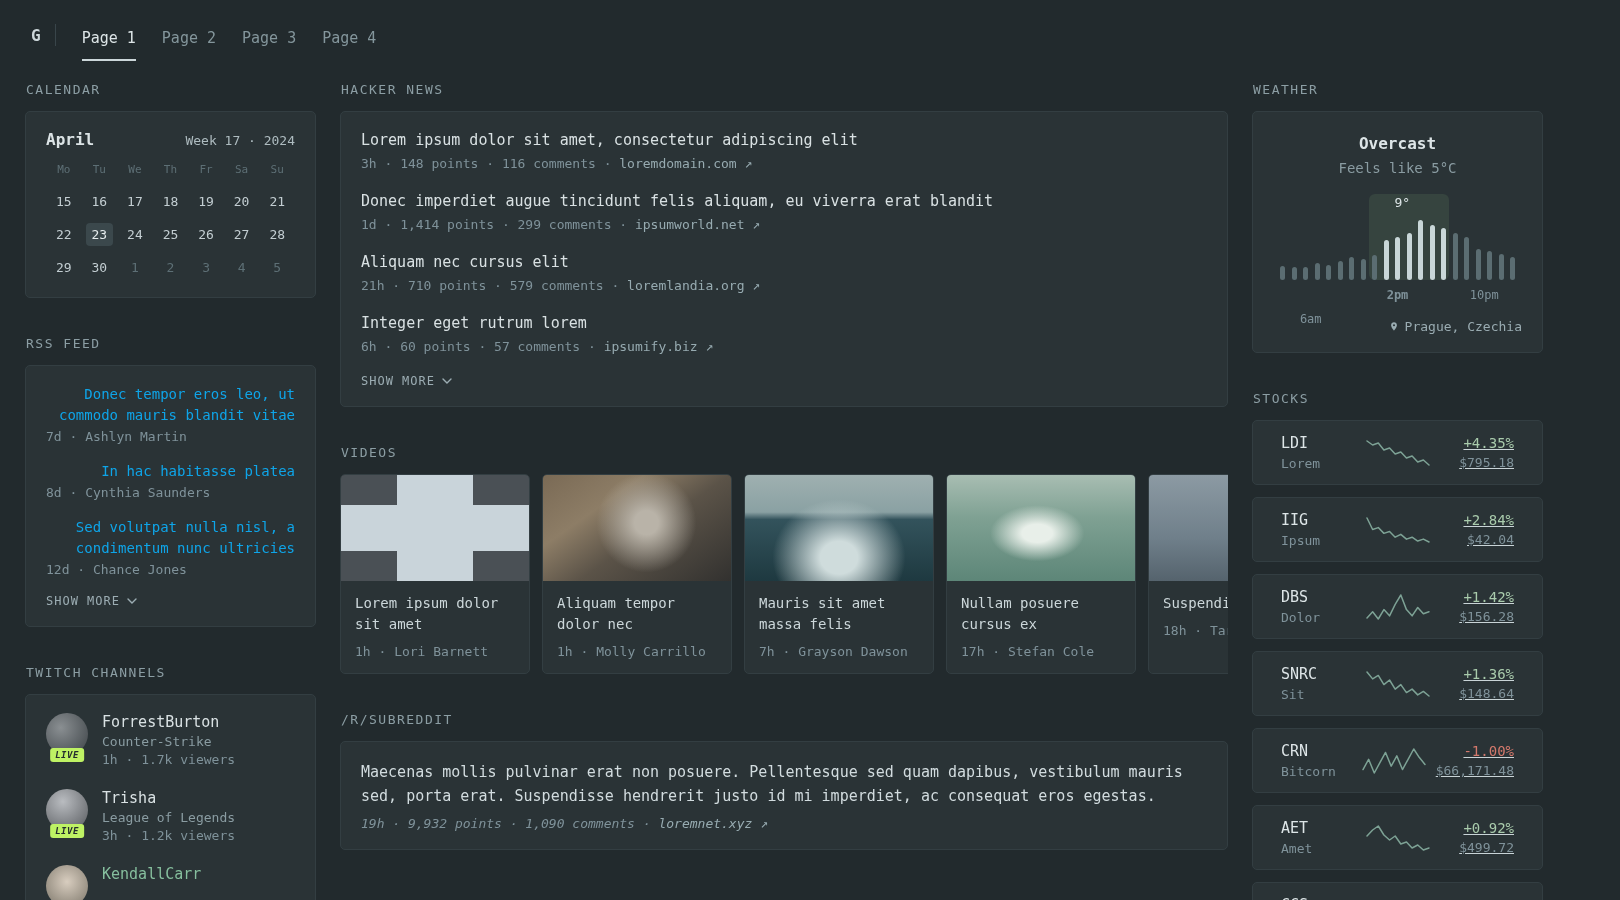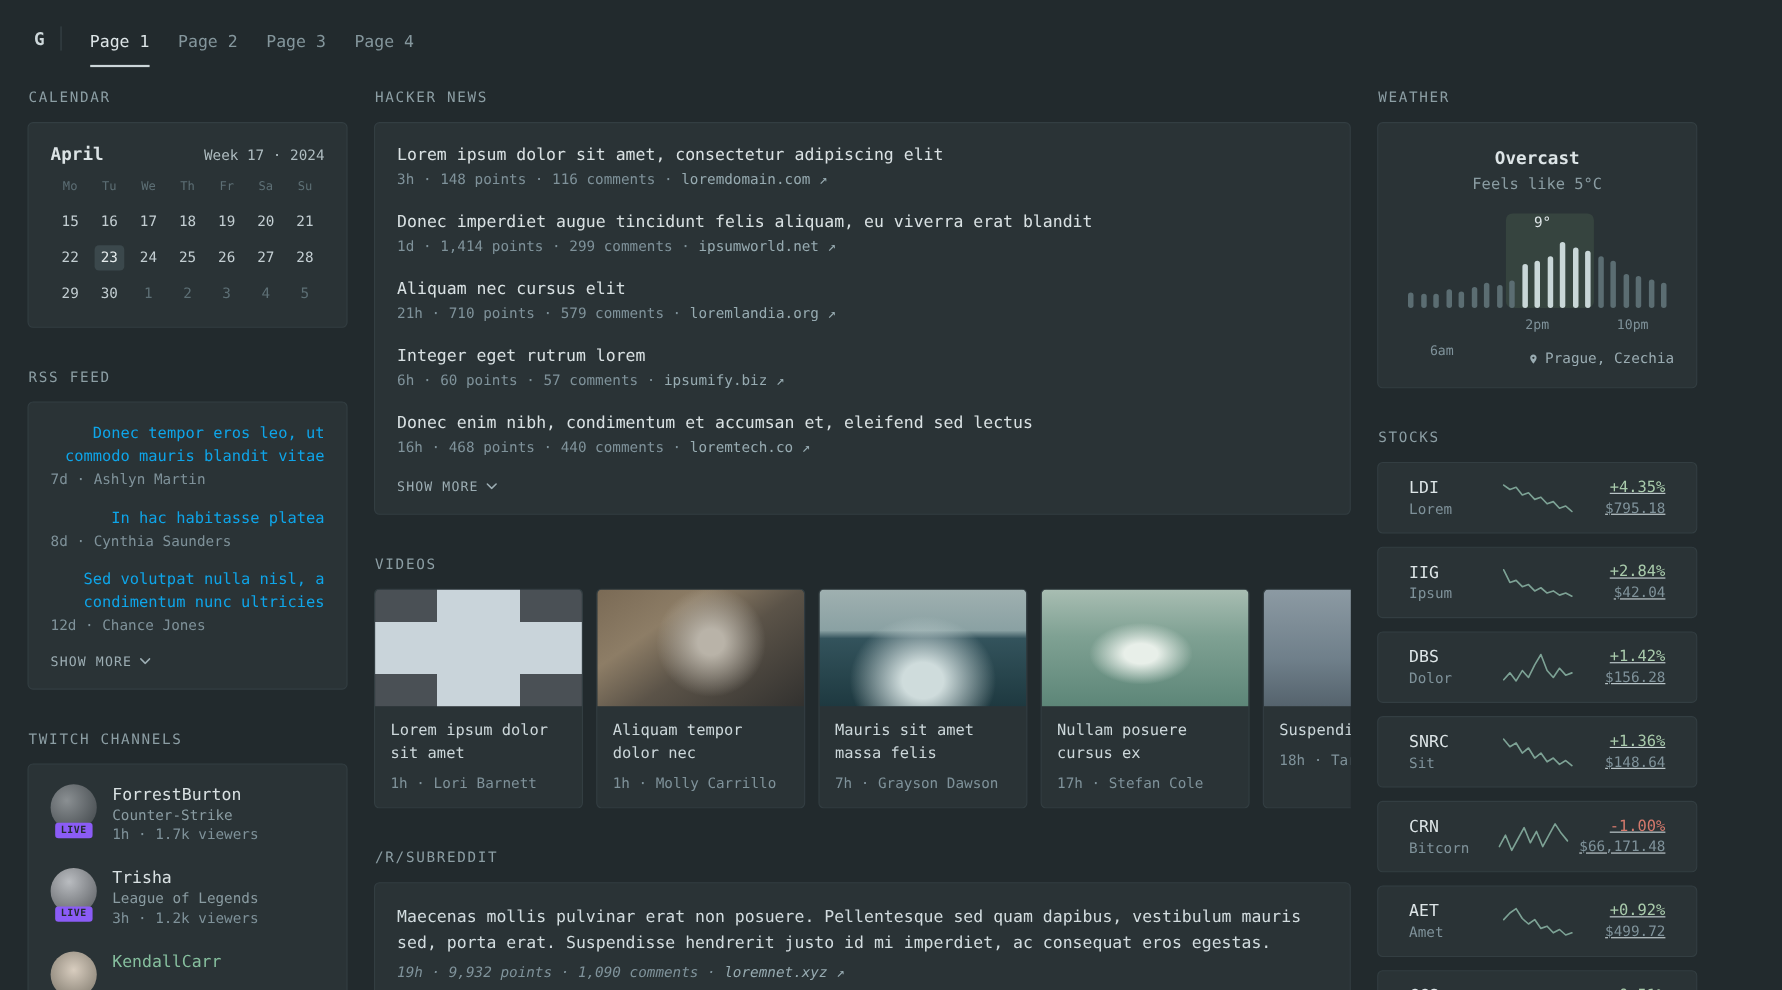--- a/index.html
+++ b/index.html
@@ -46,21 +46,21 @@
   .show-more { display:flex; align-items:center; gap:7px; font-size:12px; letter-spacing:1px; color:#9cadb3; margin-top:6px; cursor:pointer; }
   .chev { display:inline-flex; color:#9cadb3; }
 
   
   .channel { display:flex; gap:14px; margin-bottom:22px; align-items:flex-start; cursor:pointer; }
   .avatar-wrap { position:relative; flex:none; }
   .avatar { width:42px; height:42px; border-radius:50%; }
   .channel:nth-of-type(1) .avatar { background:radial-gradient(circle at 35% 35%, #8a8f92, #3c4246); }
   .channel:nth-of-type(2) .avatar { background:radial-gradient(circle at 40% 30%, #b9bcc0, #55585c); }
   .channel:nth-of-type(3) .avatar { background:radial-gradient(circle at 50% 40%, #d8cdbf, #7a7468); }
-  .live-badge { position:absolute; left:50%; transform:translateX(-50%); bottom:-7px; background:#8b5cf6; color:#232b2e; font-size:9px; font-weight:bold; letter-spacing:.5px; padding:2px 5px; border-radius:3px; }
+  .live-badge { position:absolute; left:50%; transform:translateX(-50%); bottom:-7px; background:#bef264; color:#232b2e; font-size:9px; font-weight:bold; letter-spacing:.5px; padding:2px 5px; border-radius:3px;font-style:italic; }
   .channel-name { font-size:15px; color:#d9e1e3; }
   .channel-name.name-accent { color:#86bf9e; }
   .channel-game { font-size:13px; color:#8a9ca2; margin-top:3px; }
   .channel-meta { font-size:13px; color:#7f929a; margin-top:3px; }
 
   
   .hn-item { margin-bottom:20px; }
   .hn-title { font-size:15px; color:#d9e1e3; line-height:1.4; cursor:pointer; }
   .hn-meta { font-size:13px; color:#7f929a; margin-top:5px; }
   .hn-domain { color:#97abb1; cursor:pointer; }
@@ -96,21 +96,21 @@
   .w-cond { text-align:center; font-size:16px; font-weight:bold; color:#dde5e7; margin-top:4px; }
   .w-feels { text-align:center; font-size:14px; color:#8a9ca2; margin-top:7px; }
   .w-chart { position:relative; height:86px; margin:18px 4px 2px; }
   .w-highlight { position:absolute; top:0; bottom:0; background:#36443f; border-radius:6px; }
   .w-bars { position:absolute; left:0; right:0; top:0; bottom:0; display:flex; align-items:flex-end; justify-content:space-between; padding:0 3px; }
   .w-bar { width:5px; border-radius:3px; background:#5b6d72; }
   .w-bar.hl { background:#c9d7d8; }
   .w-peak { position:absolute; top:1px; left:52%; transform:translateX(-50%); font-size:13px; color:#dde5e7; }
   .w-axis { position:relative; height:18px; margin:8px 4px 2px; font-size:12px; color:#7f929a; }
   .w-axis span { position:absolute; transform:translateX(-50%); }
-  .ax-0 { left:14%;margin-top:24px; } .ax-1 { left:50%; } .ax-2 { left:86%; }
+  .ax-0 { left:14%;margin-top:24px; } .ax-1 { left:50%;font-weight:bold; } .ax-2 { left:86%; }
   .w-loc { display:flex; justify-content:flex-end; align-items:center; gap:6px; margin-top:13px; font-size:13px; color:#9aacb2; }
   .pin { display:inline-flex; color:#9aacb2; }
 
   
   .stock-card { display:flex; align-items:center; gap:10px; padding:13px 28px; margin-bottom:12px; cursor:pointer; }
   .stock-left { flex:1; min-width:0; }
   .stock-symbol { font-size:15px; color:#dde5e7; }
   .stock-name { font-size:13px; color:#7f929a; margin-top:4px; }
   .stock-spark { flex:none; width:64px; height:28px; }
   .stock-right { flex:1; text-align:right;text-decoration:underline; }
@@ -256,24 +256,20 @@
             <div class="hn-title">Donec imperdiet augue tincidunt felis aliquam, eu viverra erat blandit</div>
             <div class="hn-meta"><span>1d · 1,414 points · 299 comments · </span><span class="hn-domain"><span>ipsumworld.net</span> <span class="ext">↗</span></span></div>
           </div>
           <div class="hn-item">
             <div class="hn-title">Aliquam nec cursus elit</div>
             <div class="hn-meta"><span>21h · 710 points · 579 comments · </span><span class="hn-domain"><span>loremlandia.org</span> <span class="ext">↗</span></span></div>
           </div>
           <div class="hn-item">
             <div class="hn-title">Integer eget rutrum lorem</div>
             <div class="hn-meta"><span>6h · 60 points · 57 comments · </span><span class="hn-domain"><span>ipsumify.biz</span> <span class="ext">↗</span></span></div>
-          </div>
-          <div class="hn-item">
-            <div class="hn-title">Donec enim nibh, condimentum et accumsan et, eleifend sed lectus</div>
-            <div class="hn-meta"><span>16h · 468 points · 440 comments · </span><span class="hn-domain"><span>loremtech.co</span> <span class="ext">↗</span></span></div>
           </div>
           <div class="show-more">
             <span>SHOW MORE</span>
             <span class="chev">
                 <svg width="10" height="6" viewBox="0 0 10 6">
                   <path d="M1 1l4 4 4-4" stroke="currentColor" stroke-width="1.4" fill="none" stroke-linecap="round"></path>
                 </svg>
               </span>
           </div>
         </div>

